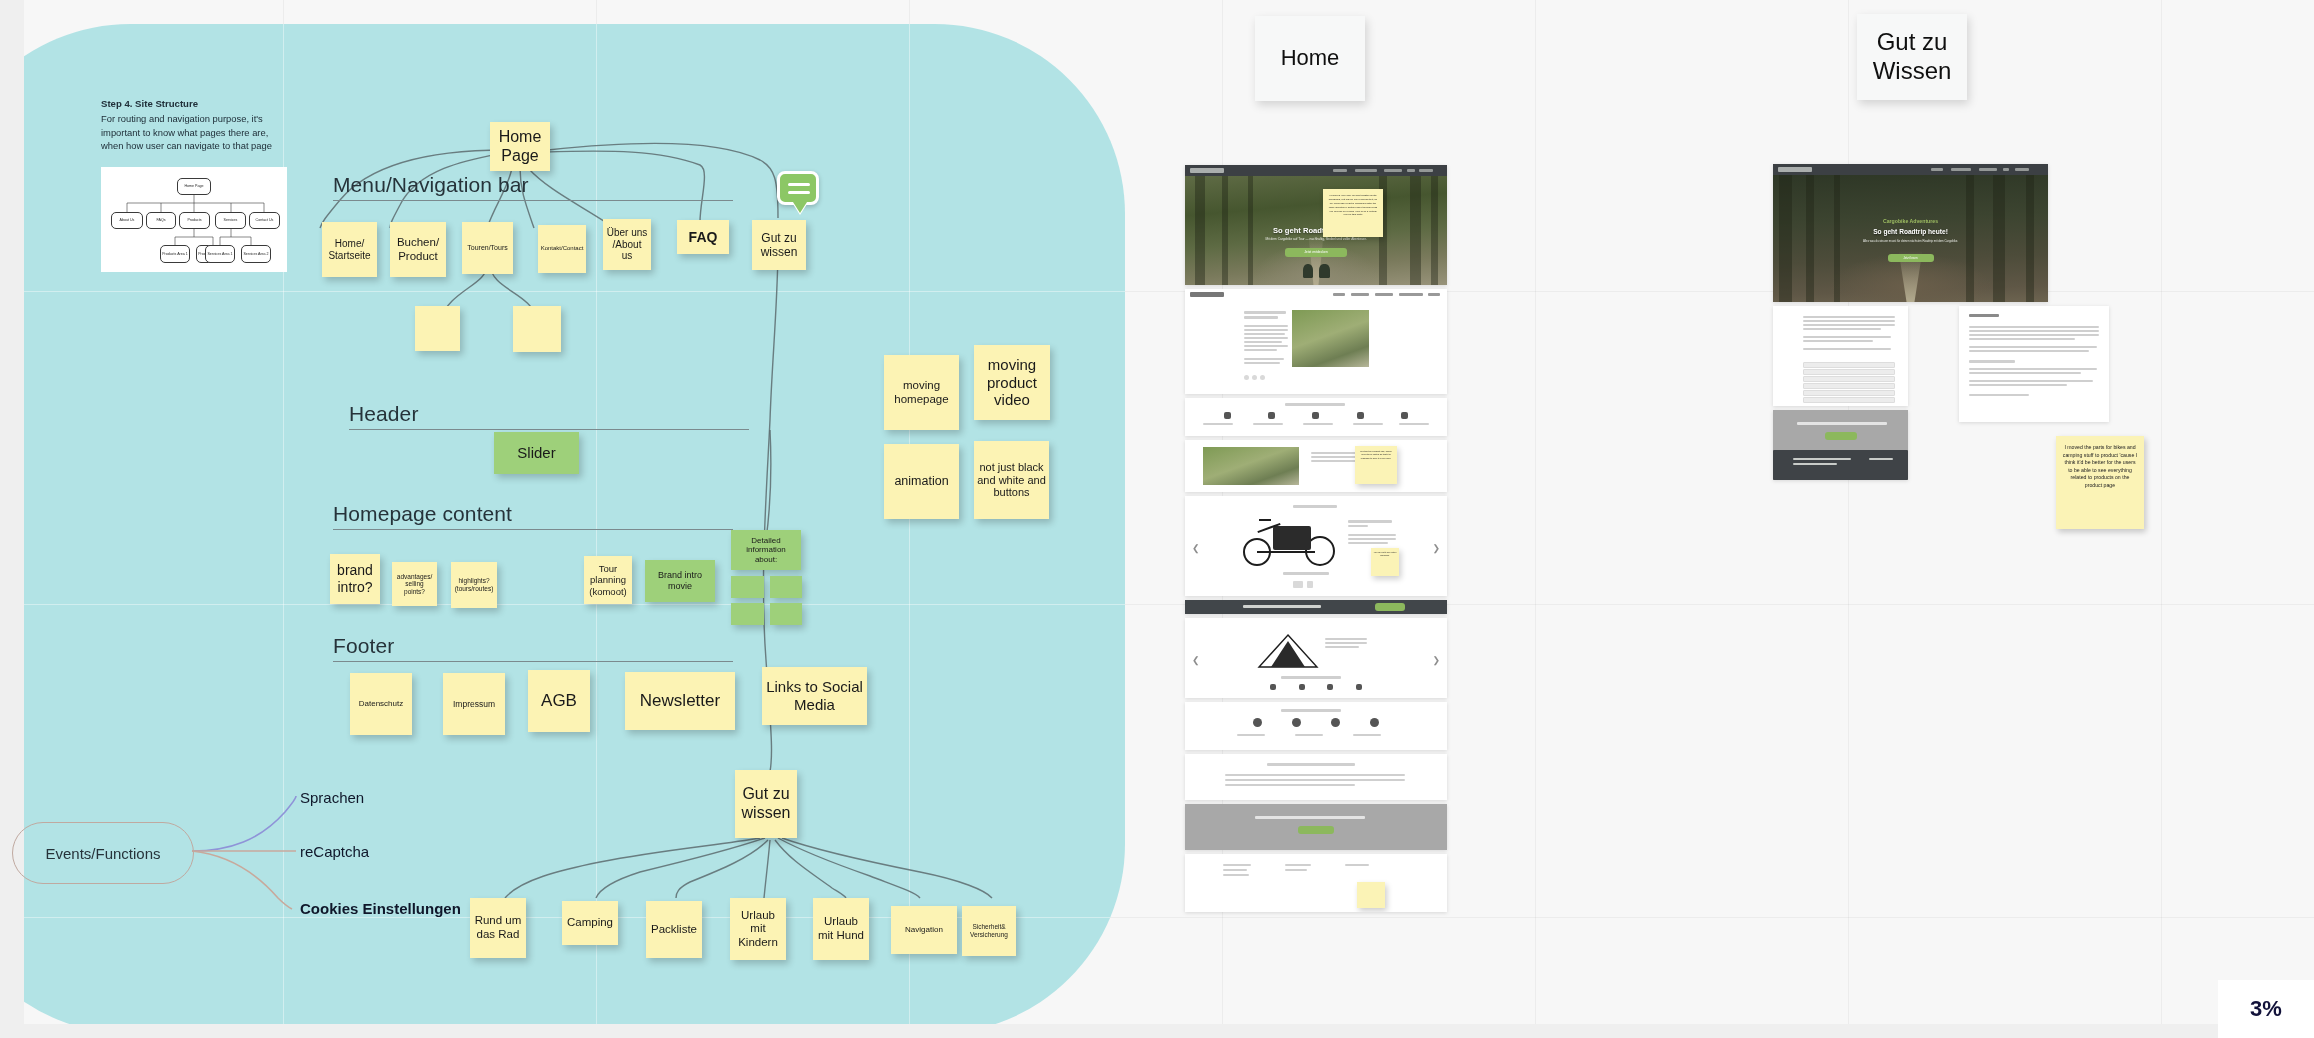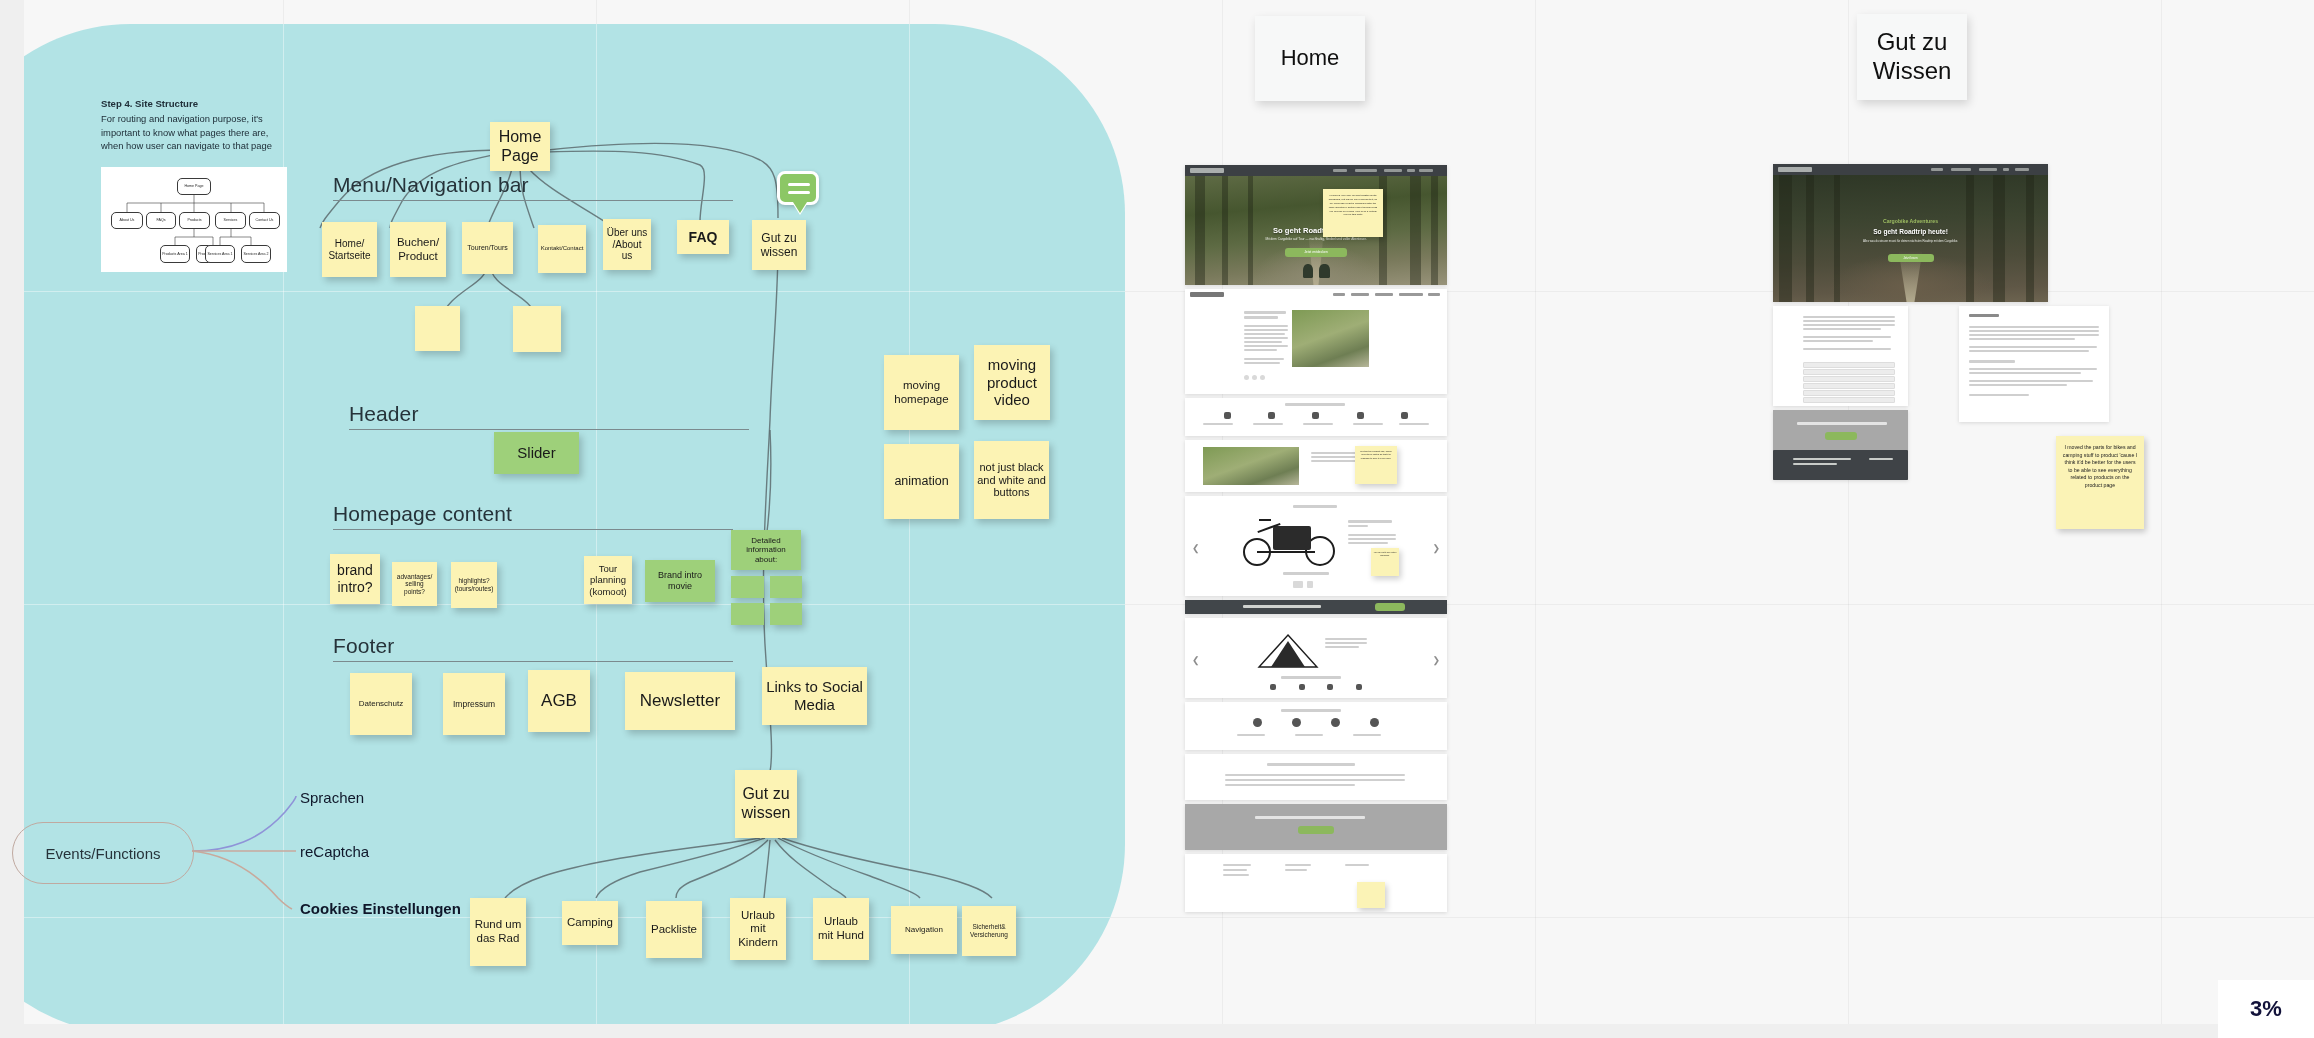--- a/index.html
+++ b/index.html
@@ -439,21 +439,21 @@
     <span>Newsletter</span>
   </div>
   <div class="note" style="left:762px; top:667px; width:105px; height:58px; font-size:15px;">
     <span>Links to Social Media</span>
   </div>
 
   <div class="note" style="left:735px; top:770px; width:62px; height:68px; font-size:16px;">
     <span>Gut zu wissen</span>
   </div>
 
-  <div class="note" style="left:470px; top:898px; width:56px; height:68px; font-size:11.5px;">
+  <div class="note" style="left:470px; top:898px; width:56px; height:60px; font-size:11.5px;">
     <span>Rund um das Rad</span>
   </div>
   <div class="note" style="left:562px; top:901px; width:56px; height:44px; font-size:11.5px;">
     <span>Camping</span>
   </div>
   <div class="note" style="left:646px; top:901px; width:56px; height:57px; font-size:11.5px;">
     <span>Packliste</span>
   </div>
   <div class="note" style="left:730px; top:898px; width:56px; height:62px; font-size:11.5px;">
     <span>Urlaub mit Kindern</span>

